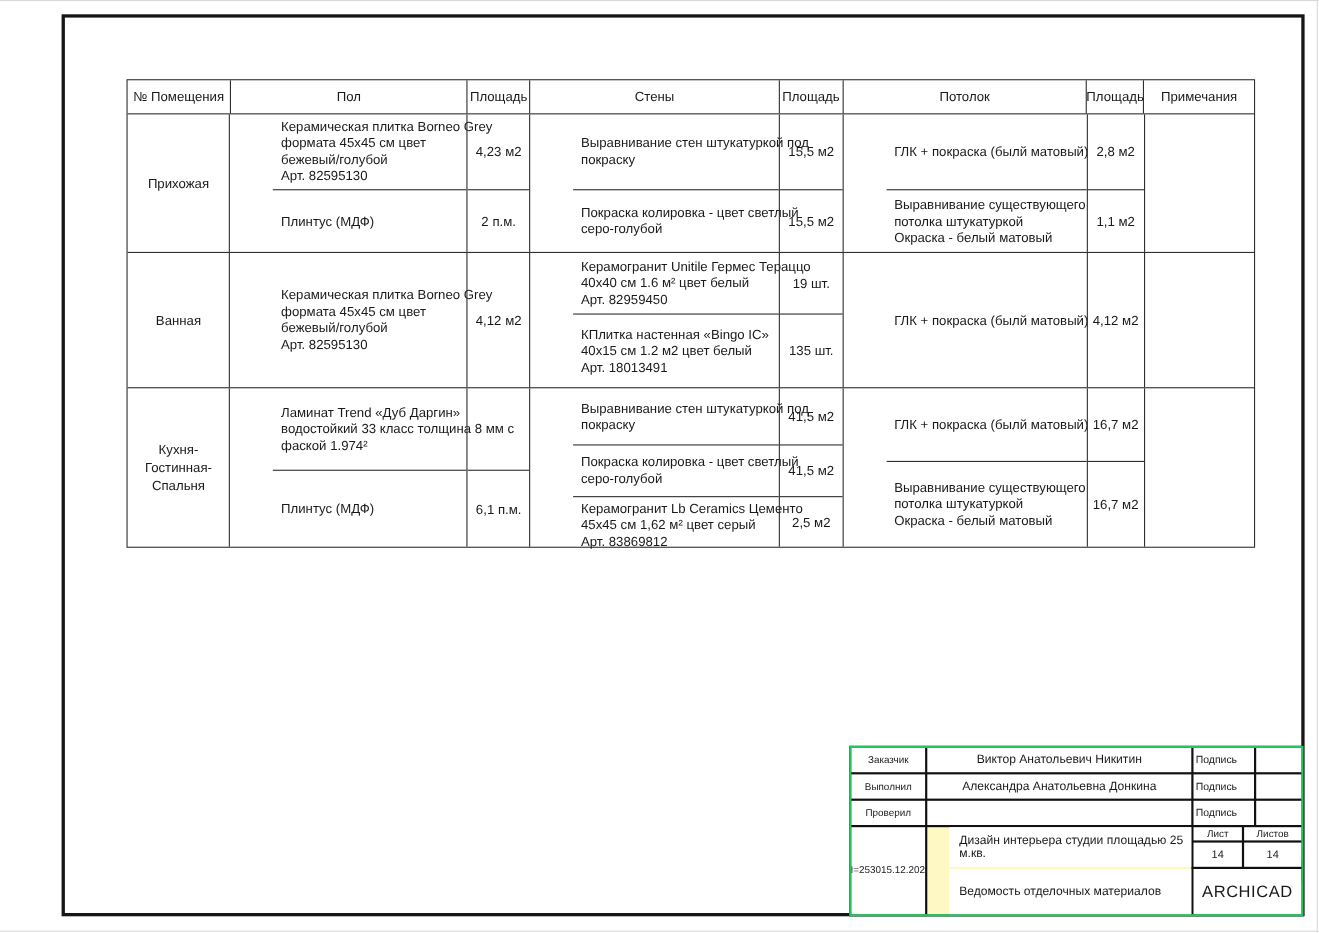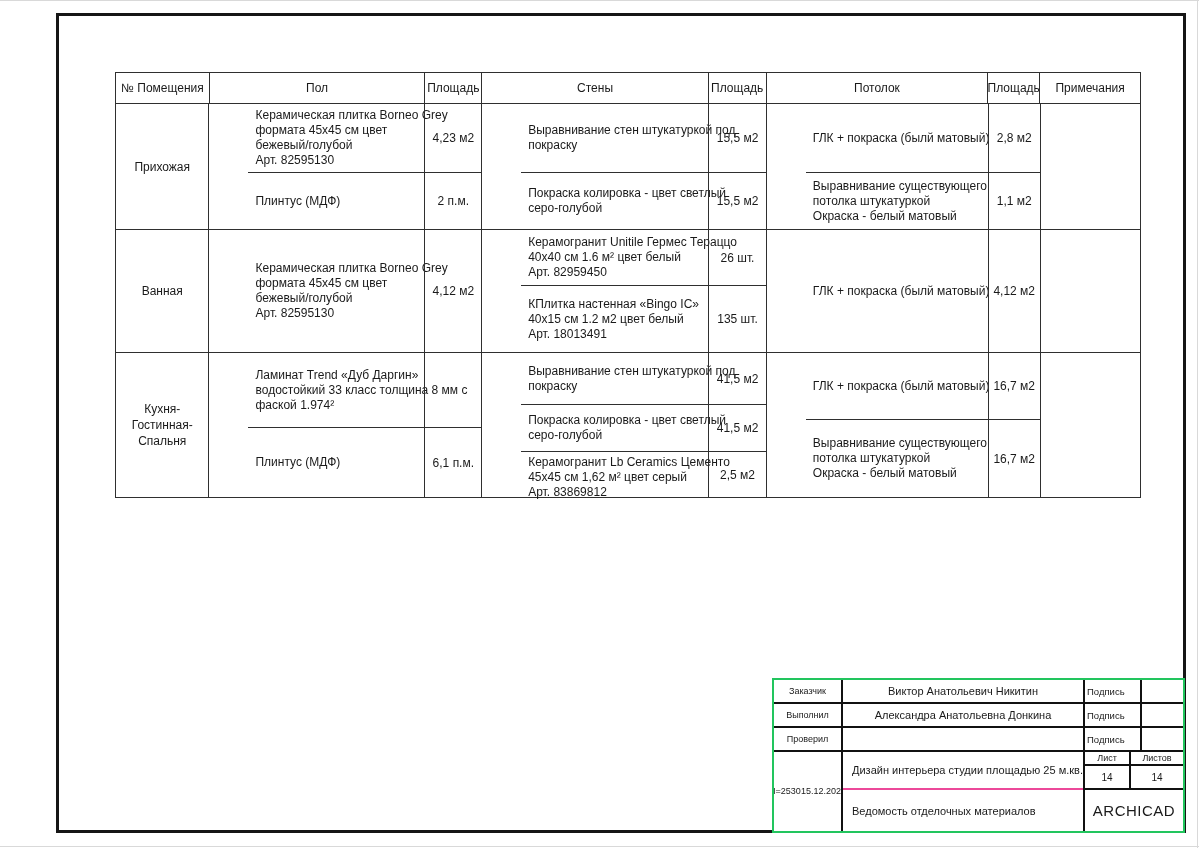--- a/index.html
+++ b/index.html
@@ -38,21 +38,21 @@
   .h68{height:68px;} .h55{height:55px;} .h74{height:74px;} .h51{height:51px;} .h47{height:47px;} .h66{height:66px;}
 
   
   .tblock { position:absolute; left:772px; top:678px; width:413px; height:155px; border:2px solid #22c55e; background:#111;
             display:grid; grid-template-columns:67px 240px 55px 41px; grid-template-rows:22px 22px 22px 79px; gap:2px; }
   .tb { background:#fff; display:flex; align-items:center; justify-content:center; overflow:hidden; }
   .tb-label { font-size:9px; }
   .tb-name { font-size:11px; }
   .tb-sign { justify-content:flex-start; padding-left:2px; font-size:9.5px; }
   .tb-corner { flex-direction:row; justify-content:center; padding:5px 0 7px 0; font-size:9px; }
-  .tb-mid { display:grid; grid-template-rows:36px 41px; gap:2px; background:#ec4899; }
+  .tb-mid { display:grid; grid-template-rows:36px 41px; gap:2px; background:#fef9c3;padding-left:20px; }
   .tb-mid > .tb { justify-content:flex-start; padding-left:9px; font-size:11px; }
   .tb-right { grid-column:3 / 5; display:grid; grid-template-columns:44px 52px; grid-template-rows:12px 22px 41px; gap:2px; background:#111;border-radius:31px; }
   .tb-right .hdr-s { font-size:9px; }
   .tb-right .num { font-size:10px; }
   .tb-arch { grid-column:1 / 3; font-size:15px; letter-spacing:0.5px; }
 </style>
 </head>
 <body>
 
 <div class="screen">
@@ -145,21 +145,21 @@
         </div>
       <div class="col cw3">
         <div class="sub fix h55 desc">Керамогранит Unitile Гермес Тераццо
 40х40 см 1.6 м² цвет белый
 Арт. 82959450</div>
         <div class="sub desc">КПлитка настенная «Bingo IC»
 40х15 см 1.2 м2 цвет белый
 Арт. 18013491</div>
       </div>
       <div class="col cw4">
-        <div class="sub fix h55 area">26 шт.</div>
+        <div class="sub fix h55 area">19 шт.</div>
         <div class="sub area">135 шт.</div>
       </div>
       <div class="col cw5">
           <div class="sub desc">ГЛК + покраска (былй матовый)</div>
         </div>
       <div class="col cw6">
           <div class="sub area">4,12 м2</div>
         </div>
       <div class="col cw7">
           <div class="sub area"></div>

